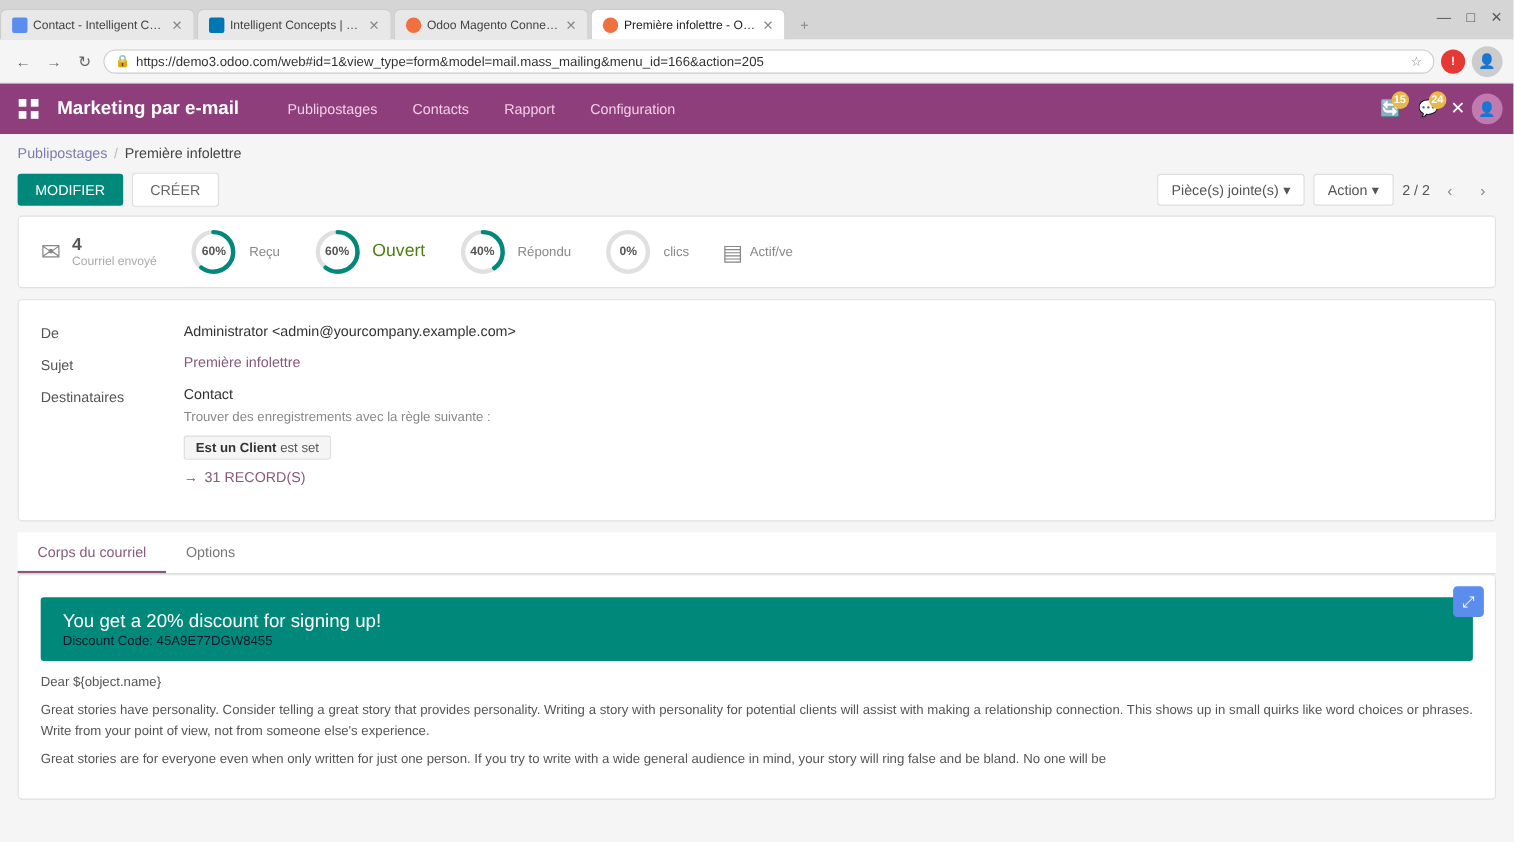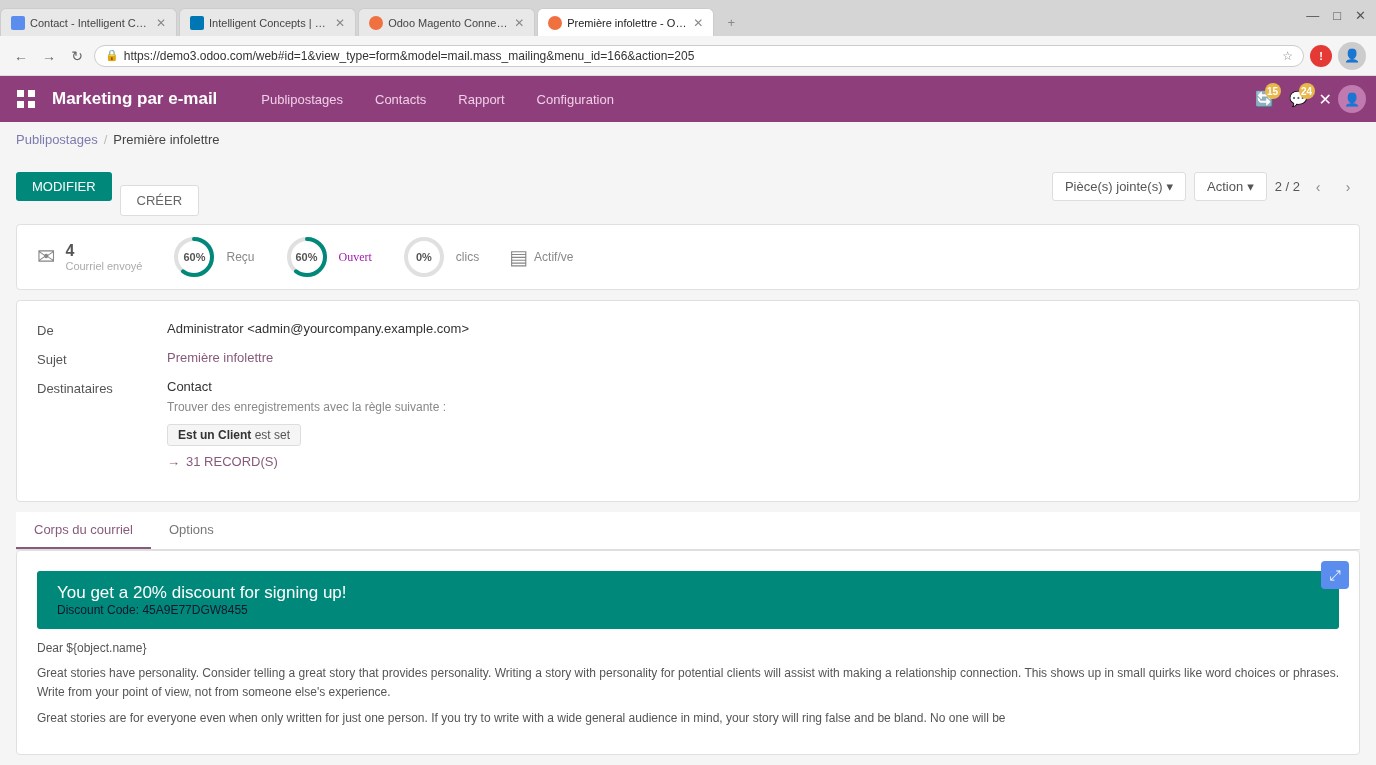--- a/index.html
+++ b/index.html
@@ -32,21 +32,21 @@
 
     
     .breadcrumb { display: flex; align-items: center; padding: 10px 16px 6px; font-size: 13px; color: #888; }
     .breadcrumb-link { color: #7c7bad; cursor: pointer; }
     .breadcrumb-sep { margin: 0 6px; color: #bbb; }
     .breadcrumb-current { color: #444; font-weight: 500; }
 
     
     .toolbar { display: flex; align-items: center; padding: 4px 16px 8px; gap: 8px; }
     .btn-modifier { background: #00897b; color: #fff; border: none; padding: 7px 16px; border-radius: 3px; font-size: 13px; cursor: pointer; font-weight: 500; }
-    .btn-creer { background: #fff; color: #666; border: 1px solid #ddd; padding: 7px 16px; border-radius: 3px; font-size: 13px; cursor: pointer; margin-top: 28px; }
+    .btn-creer { background: #fff; color: #666; border: 1px solid #ddd; padding: 7px 16px; border-radius: 3px; font-size: 13px; cursor: pointer; }
     .toolbar-spacer { flex: 1; }
     .toolbar-center { display: flex; align-items: center; gap: 8px; }
     .btn-pieces { background: #fff; color: #555; border: 1px solid #ddd; padding: 6px 12px; border-radius: 3px; font-size: 13px; cursor: pointer; display: flex; align-items: center; gap: 4px; }
     .btn-action { background: #fff; color: #555; border: 1px solid #ddd; padding: 6px 12px; border-radius: 3px; font-size: 13px; cursor: pointer; display: flex; align-items: center; gap: 4px; }
     .toolbar-pagination { display: flex; align-items: center; gap: 6px; font-size: 13px; color: #555; }
     .pagination-nav { width: 24px; height: 24px; display: flex; align-items: center; justify-content: center; color: #888; cursor: pointer; font-size: 14px; }
 
     
     .stats-bar { background: #fff; border: 1px solid #e0e0e0; border-radius: 4px; margin: 0 16px; display: flex; align-items: center; padding: 10px 20px; gap: 30px; }
     .stat-item { display: flex; align-items: center; gap: 10px; }
@@ -214,23 +214,33 @@
       </div>
 
       <div class="stat-item">
         <div class="stat-circle">
           <svg width="44" height="44" viewBox="0 0 44 44">
             <circle class="stat-circle-bg" cx="22" cy="22" r="18"></circle>
             <circle class="stat-circle-fill teal-stroke" cx="22" cy="22" r="18" stroke-dasharray="67.9 113.1" stroke-dashoffset="0"></circle>
           </svg>
           <div class="stat-circle-text">60%</div>
         </div>
-        <div style="font-size:12px;color:#a21caf;font-family:Liberation Serif, serif;">Ouvert</div>
-      </div>
-
+        <div style="font-size:16px;color:#4d7c0f;">Ouvert</div>
+      </div>
+
+      <div class="stat-item">
+        <div class="stat-circle">
+          <svg width="44" height="44" viewBox="0 0 44 44">
+            <circle class="stat-circle-bg" cx="22" cy="22" r="18"></circle>
+            <circle class="stat-circle-fill teal-stroke" cx="22" cy="22" r="18" stroke-dasharray="45.2 113.1" stroke-dashoffset="0"></circle>
+          </svg>
+          <div class="stat-circle-text">40%</div>
+        </div>
+        <div style="font-size:12px;color:#888;">Répondu</div>
+      </div>
 
       <div class="stat-item">
         <div class="stat-circle">
           <svg width="44" height="44" viewBox="0 0 44 44">
             <circle class="stat-circle-bg" cx="22" cy="22" r="18"></circle>
           </svg>
           <div class="stat-circle-text">0%</div>
         </div>
         <div style="font-size:12px;color:#888;">clics</div>
       </div>

